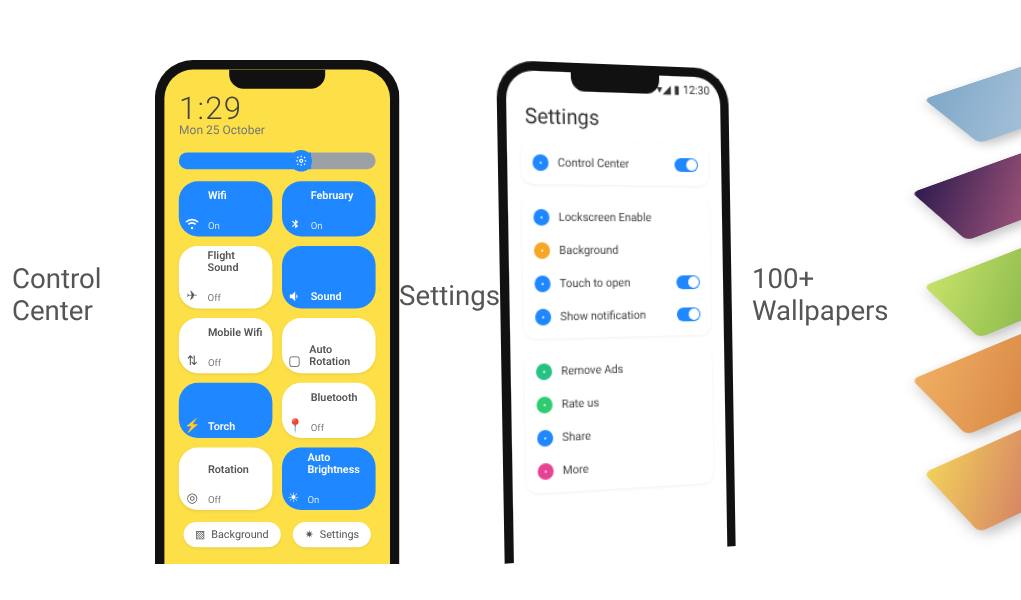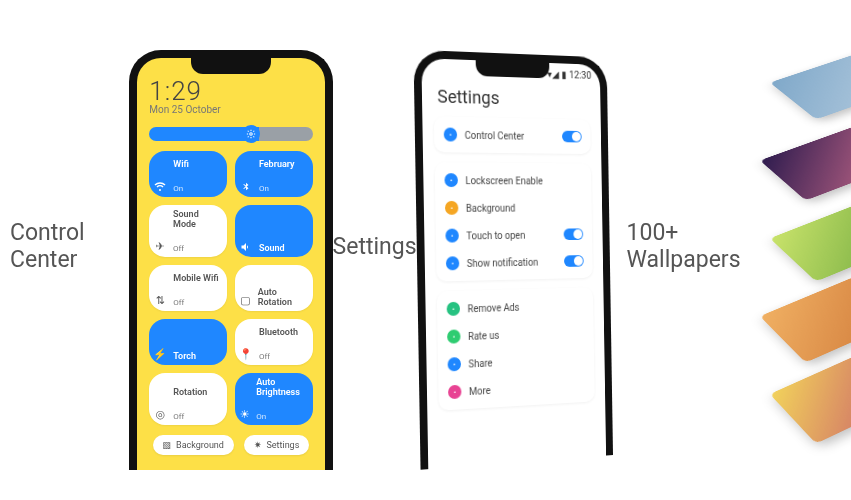--- a/index.html
+++ b/index.html
@@ -136,21 +136,21 @@
               </svg>
             </span>
             <div>
               <div class="label">February</div>
               <div class="sub">On</div>
             </div>
           </div>
           <div class="tile off">
             <span class="icon">✈</span>
             <div>
-              <div class="label">Sound Mode</div>
+              <div class="label">Flight Sound</div>
               <div class="sub">Off</div>
             </div>
           </div>
           <div class="tile on">
             <span class="icon">
               <svg width="12" height="12" viewBox="0 0 24 24" fill="currentColor">
                 <path d="M3 9v6h4l5 5V4L7 9H3zm13 3a4 4 0 00-2-3.5v7A4 4 0 0016 12z"></path>
               </svg>
             </span>
             <div>

